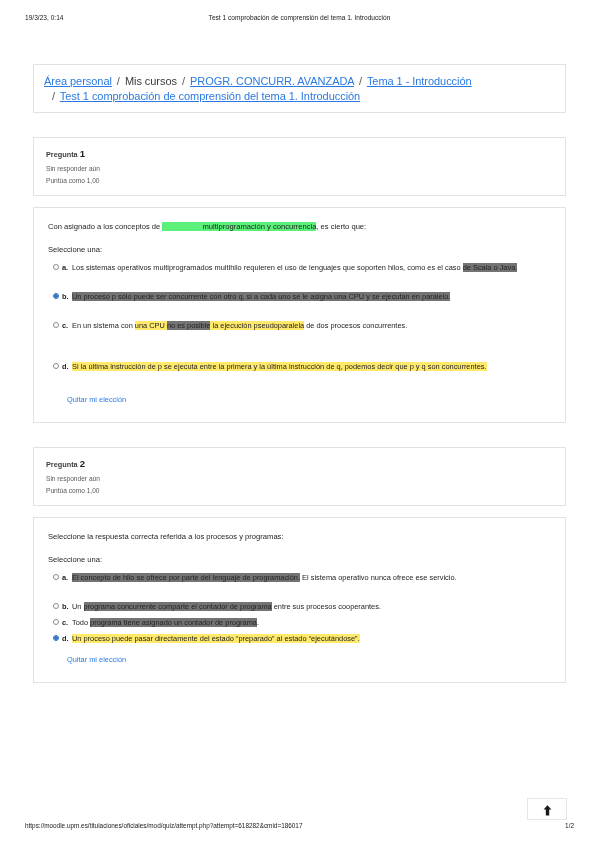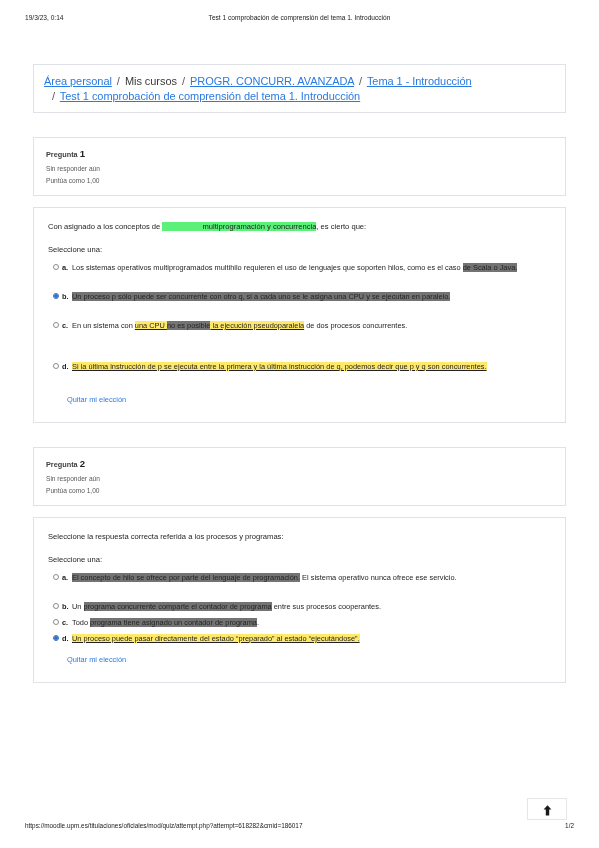--- a/index.html
+++ b/index.html
@@ -180,21 +180,21 @@
     font-size: 7.4px;
     font-weight: bold;
     color: #232323;
   }
   .atext {
     display: block;
   }
 
   
   .hl-green  { background: #5bf07a; padding-left: 40px; }
-  .hl-yellow { background: #ffe96b; text-decoration: underline; }
+  .hl-yellow { background: #ffe96b; }
   .hl-red    { background: #737373; }
 
   .clear-link {
     display: inline-block;
     margin-top: 2px;
     margin-left: 19px;
     font-size: 7.4px;
     color: #2a7ae2;
     text-decoration: none;
   }

